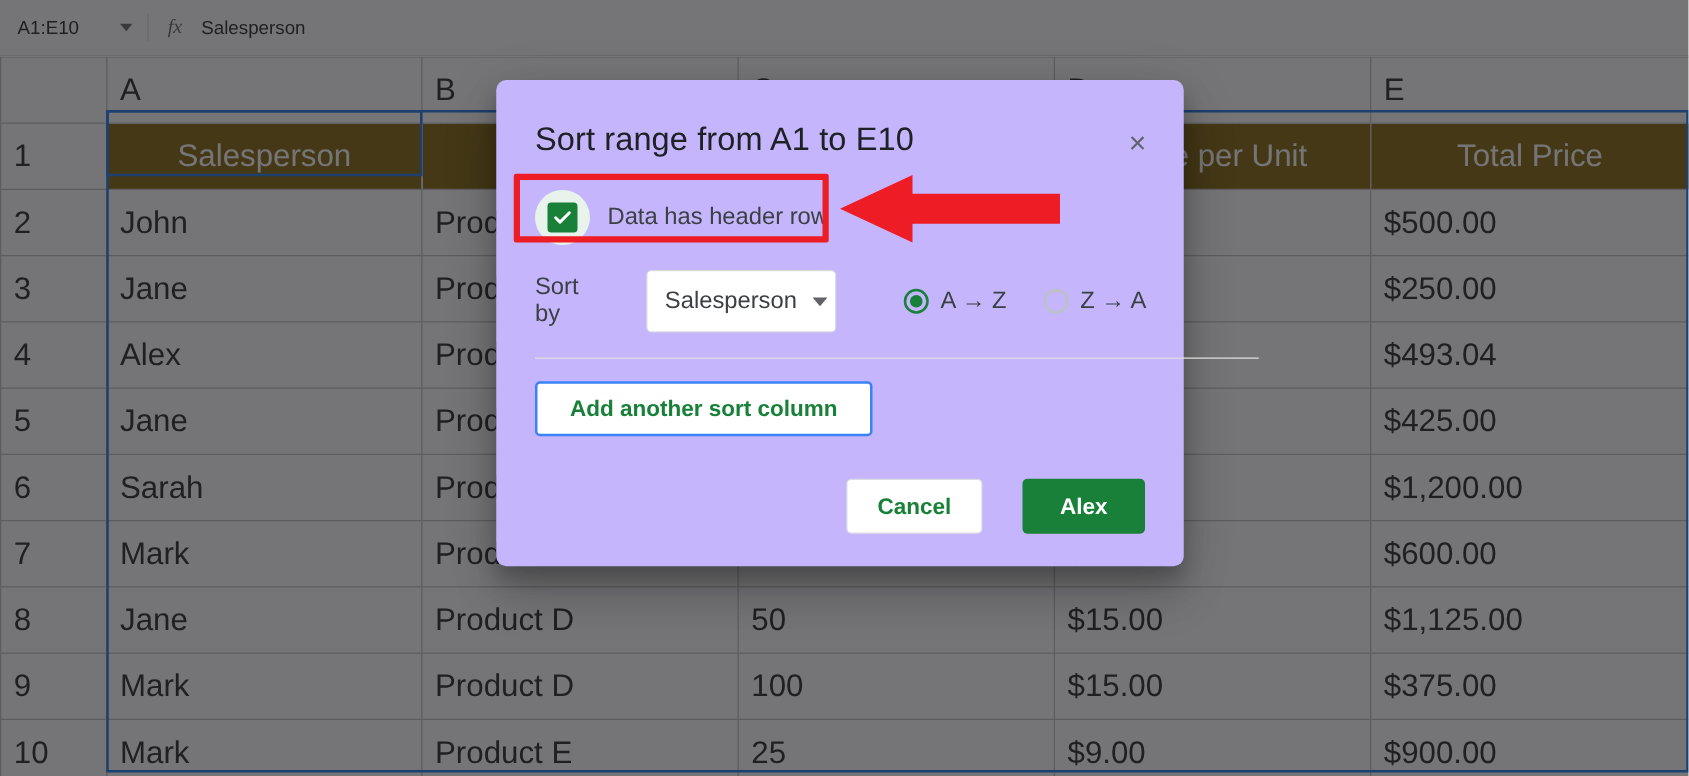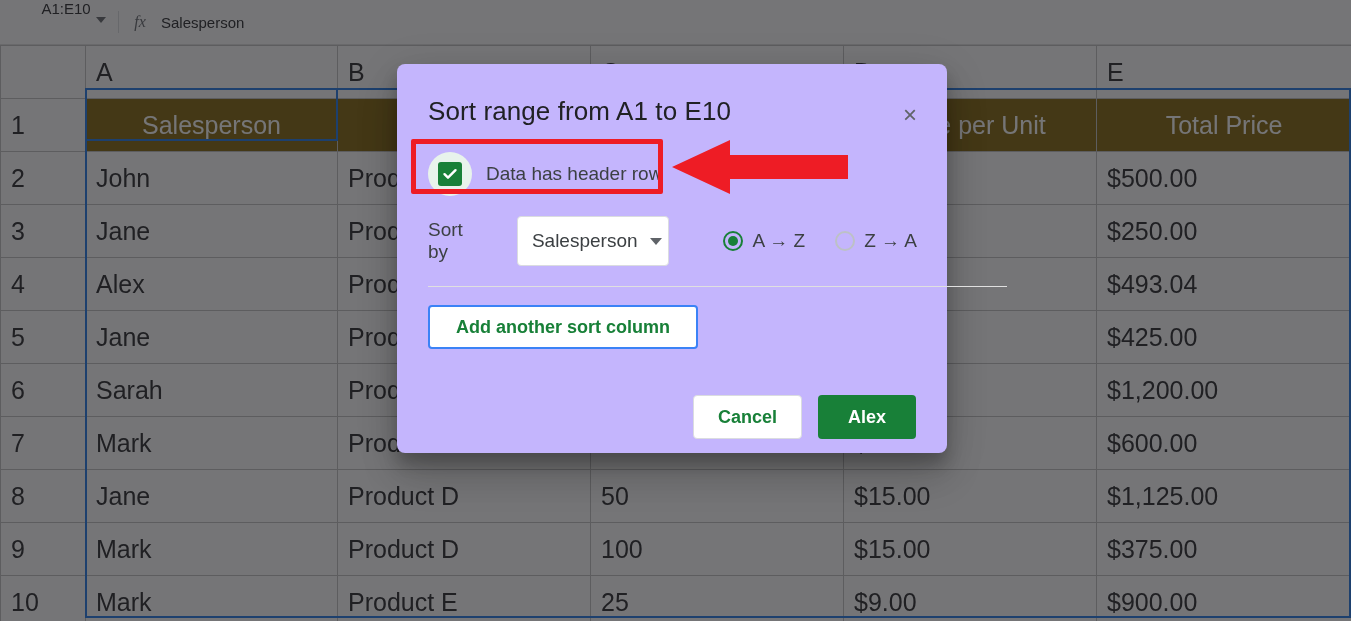--- a/index.html
+++ b/index.html
@@ -32,21 +32,20 @@
     z-index: 1;
   }
   .namebox {
     width: 118px;
     height: 45px;
     display: flex;
     align-items: center;
     padding-left: 14px;
     font-size: 15px;
     color: #202124;
-    flex-direction: column;
   }
   .namebox-caret {
     margin-left: auto;
     margin-right: 12px;
     width: 0; height: 0;
     border-left: 5px solid transparent;
     border-right: 5px solid transparent;
     border-top: 6px solid #5f6368;
   }
   .fbar-divider {
@@ -318,23 +317,24 @@
     background: #fff;
     color: #188038;
     font-size: 18px;
     font-weight: bold;
     cursor: pointer;
     font-family: "Liberation Sans", sans-serif;
   }
 
   .dlg-actions {
     position: absolute;
-    right: 31px; bottom: 14px;
+    right: 31px; bottom: 26px;
     display: flex;
     align-items: flex-start;
+    gap: 16px;
   }
   .btn-cancel {
     height: 44px;
     padding: 0 24px;
     border: 1px solid #dadce0;
     border-radius: 4px;
     background: #fff;
     color: #188038;
     font-size: 18px;
     font-weight: bold;

